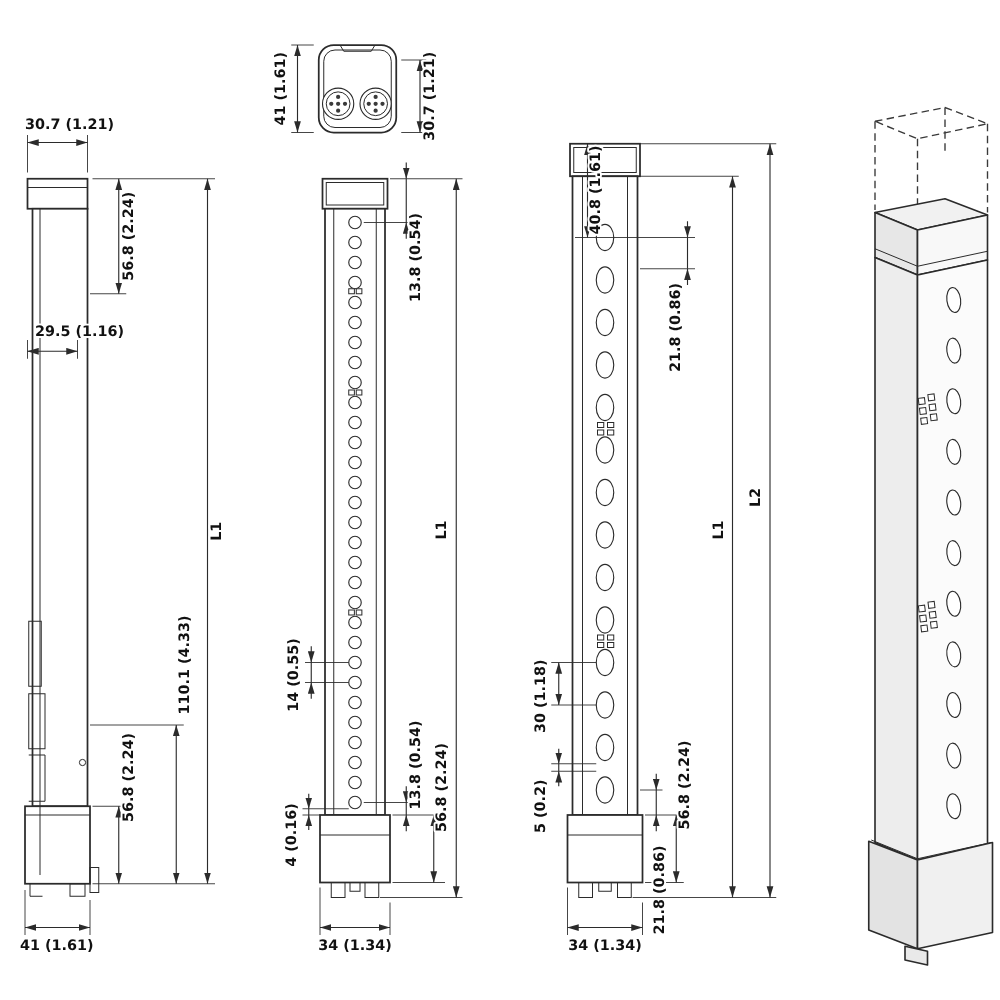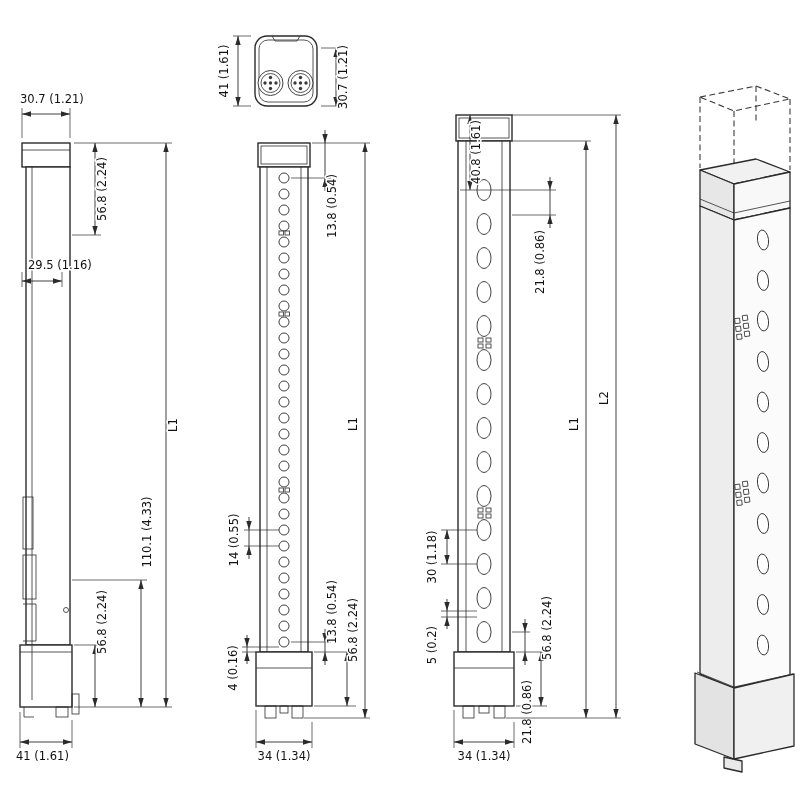--- a/index.html
+++ b/index.html
@@ -1,16 +1,16 @@
 <!DOCTYPE html>
 <html><head>
 <meta charset="utf-8">
 <style>
   html,body{margin:0;padding:0;background:#fff;}
-  .canvas{width:800px;height:800px;background:#f0abfc;position:relative;overflow:hidden;}
+  .canvas{width:800px;height:800px;background:#f0abfc;position:relative;overflow:hidden;font-weight:bold;}
   svg{display:block;}
   .o{fill:#fff;stroke:#2b2b2b;stroke-width:1.4;}
   .t{fill:none;stroke:#2b2b2b;stroke-width:0.8;}
   .lens{fill:#fff;stroke:#2b2b2b;stroke-width:0.9;}
   .pin{fill:#3a3a3a;}
   .mk{fill:#fff;stroke:#2b2b2b;stroke-width:0.8;}
   .e{stroke:#2b2b2b;stroke-width:0.7;fill:none;}
   .d{stroke:#2b2b2b;stroke-width:0.9;fill:none;}
   .hid{fill:none;stroke:#3a3a3a;stroke-width:1.1;stroke-dasharray:6 3.5;}
   .face{stroke:#2b2b2b;stroke-width:1.3;stroke-linejoin:round;}

